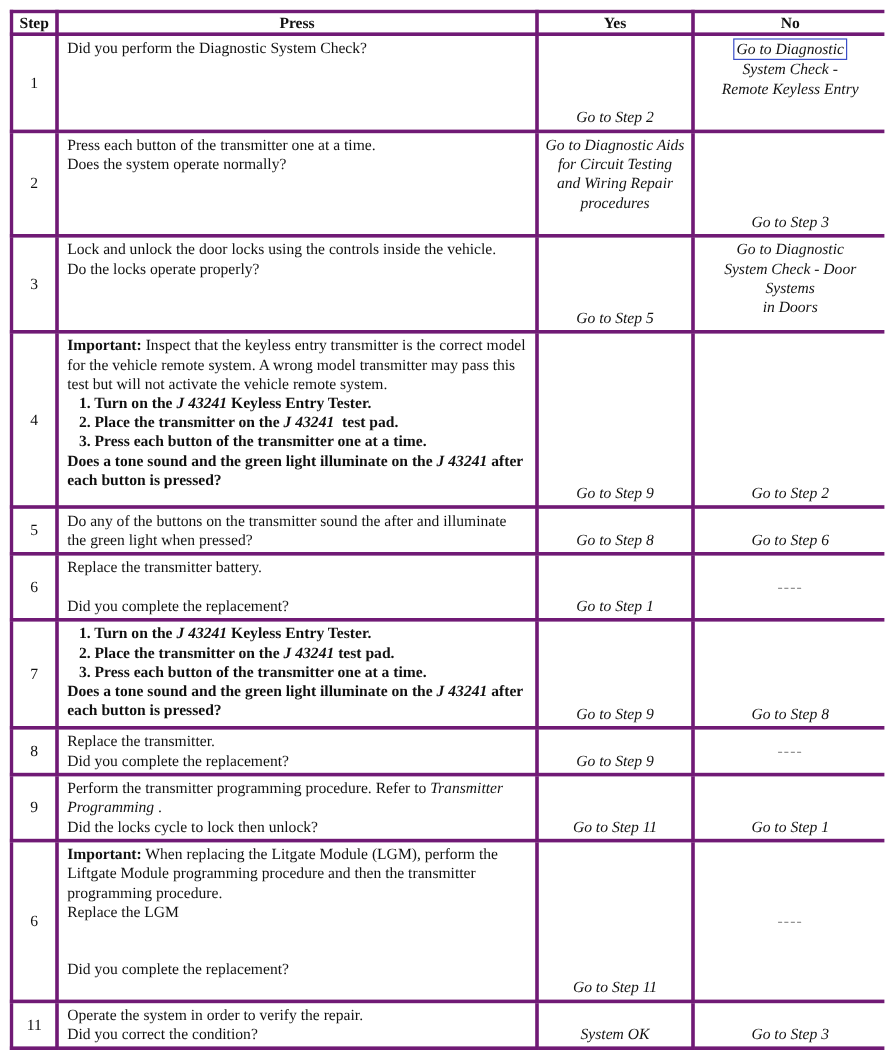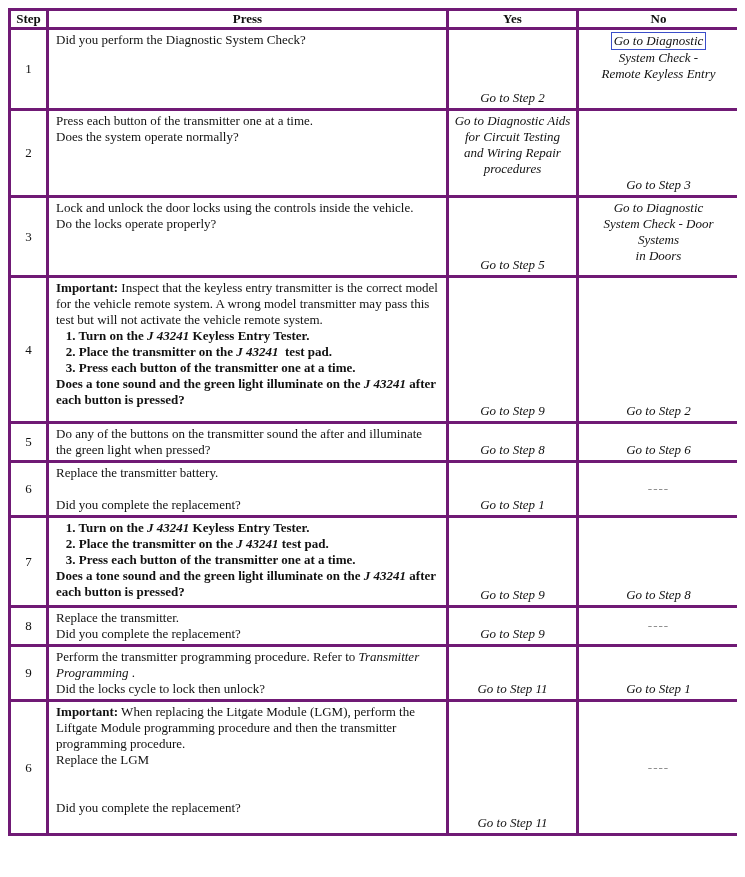--- a/index.html
+++ b/index.html
@@ -174,14 +174,21 @@
     <td class="step">6</td>
     <td class="action"><span class="cell-text"><b>Important:</b> When replacing the Litgate Module (LGM), perform the Liftgate Module programming procedure and then the transmitter programming procedure.
 Replace the LGM
 
 
 Did you complete the replacement?</span></td>
     <td class="choice v-bottom"><span class="cell-text">Go to Step 11</span></td>
     <td class="choice v-middle muted"><span class="cell-text">----</span></td>
   </tr>
 
+  <tr>
+    <td class="step">11</td>
+    <td class="action"><span class="cell-text">Operate the system in order to verify the repair.
+Did you correct the condition?</span></td>
+    <td class="choice v-bottom"><span class="cell-text">System OK</span></td>
+    <td class="choice v-bottom"><span class="cell-text">Go to Step 3</span></td>
+  </tr>
 </tbody>
 </table>
 
 </body></html>

